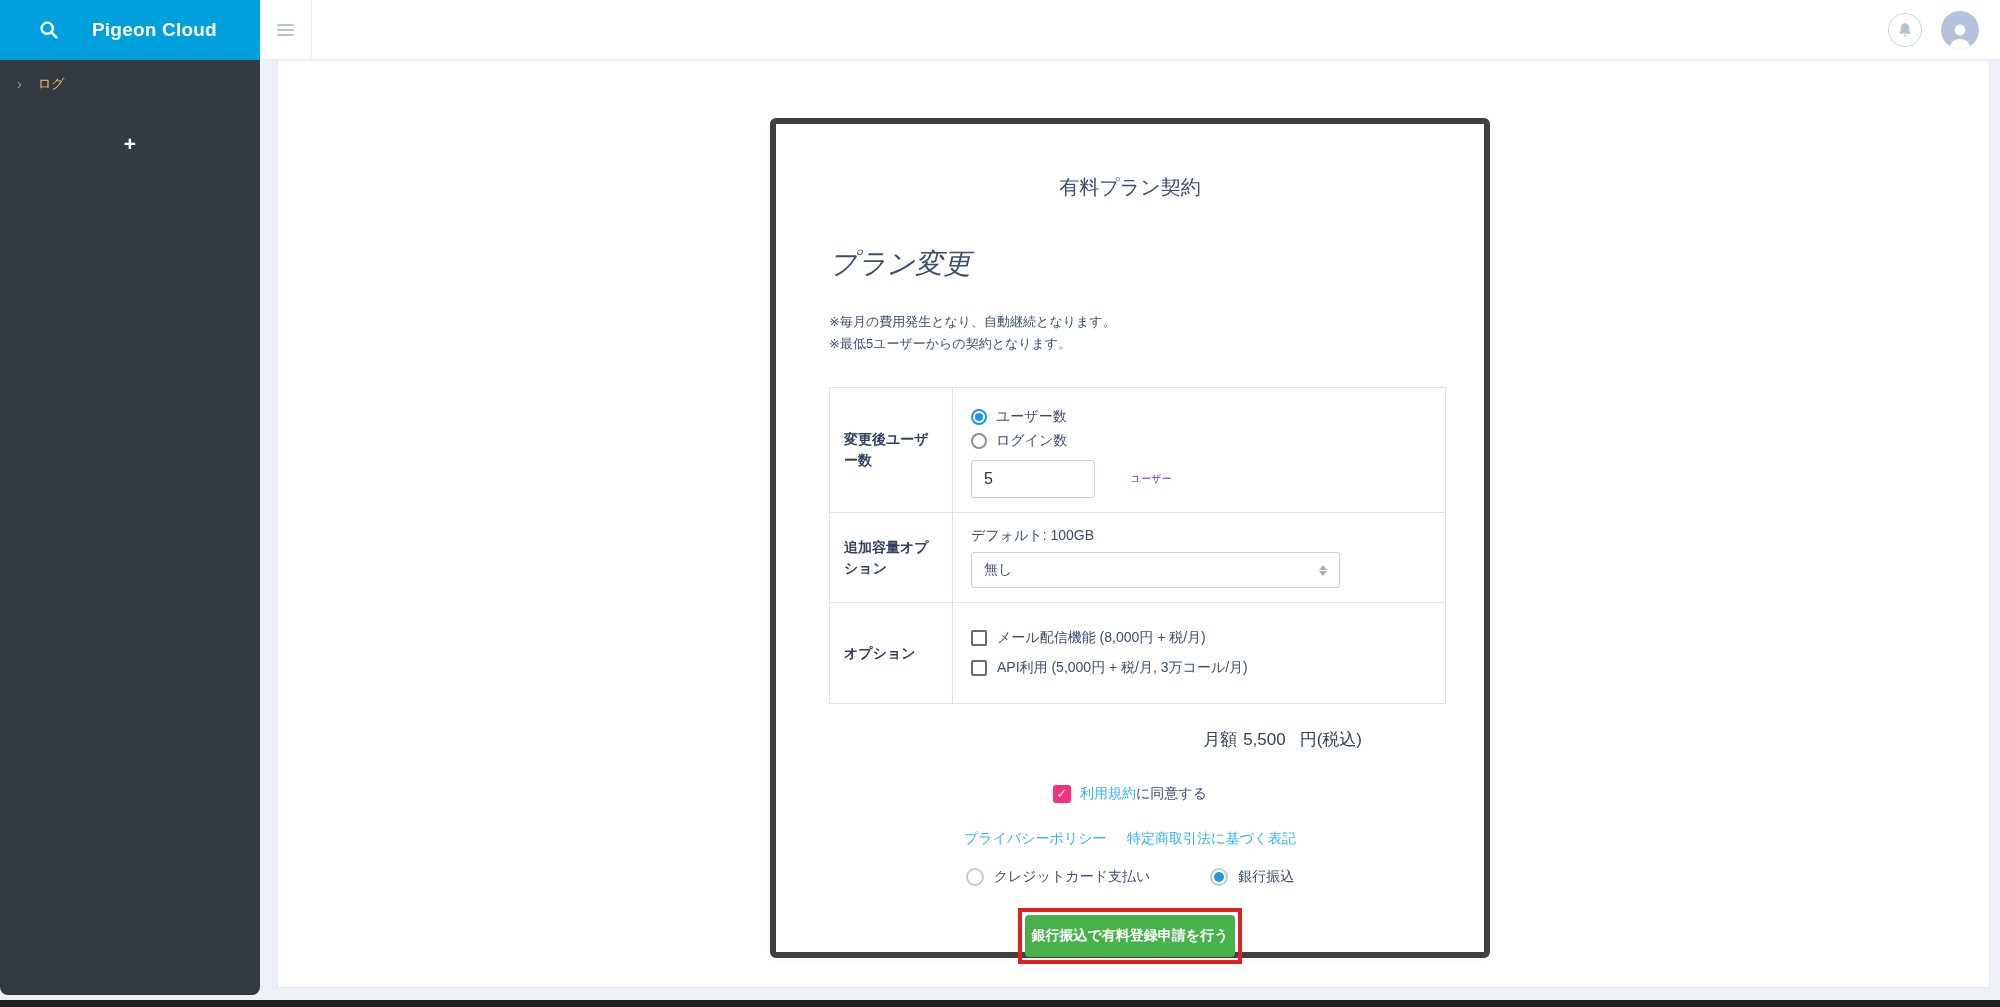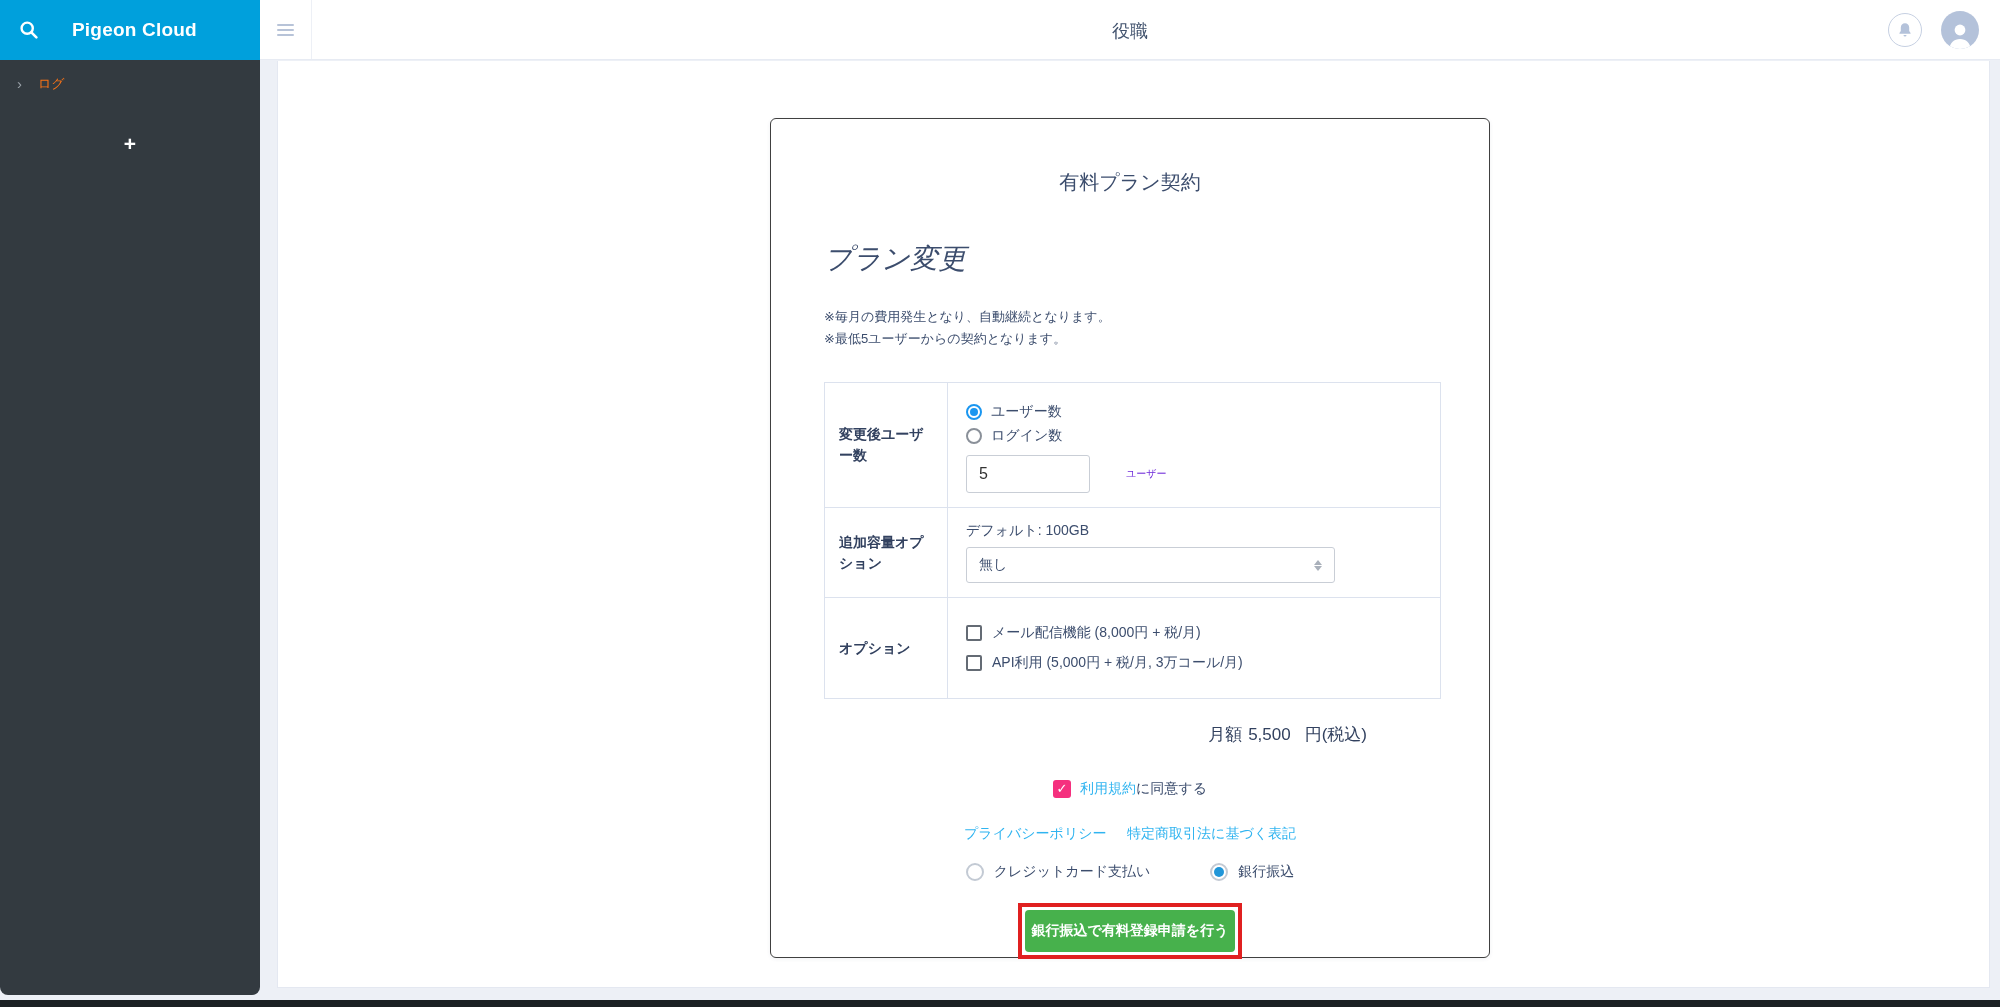--- a/index.html
+++ b/index.html
@@ -1,47 +1,47 @@
 <!DOCTYPE html>
 <html><head>
 <meta charset="utf-8">
 <style>
   * { margin:0; padding:0; box-sizing:border-box; }
   body { font-family:"Liberation Sans","DejaVu Sans",sans-serif; }
   .page { position:relative; width:2000px; height:1007px; background:#edf0f6; overflow:hidden; }
 
   
   .brand { position:absolute; left:0; top:0; width:260px; height:60px; background:#00a0dc;
-           display:flex; align-items:center; cursor:pointer; }
+           display:flex; align-items:center; cursor:pointer;padding-left:20px; }
   .brand .search-btn { width:58px; display:flex; justify-content:center; }
   .brand-name { color:#fff; font-size:19px; font-weight:bold; letter-spacing:.2px; margin-left:14px; }
   .topbar { position:absolute; left:260px; top:0; width:1740px; height:60px; background:#fff;
             border-bottom:1px solid #e7ebf3; }
   .hamburger { position:absolute; left:0; top:0; width:52px; height:59px; border-right:1px solid #edf0f6;
                display:flex; flex-direction:column; justify-content:center; align-items:center; gap:3px; cursor:pointer; background:#fff; border-top:none; border-left:none; border-bottom:none; }
   .hamburger span { display:block; width:17px; height:2px; background:#b7c3d8; border-radius:1px; }
   .page-title { position:absolute; left:0; right:0; top:19px; text-align:center; font-size:18px; color:#42536e; }
   .bell-wrap { position:absolute; left:1628px; top:13px; width:34px; height:34px; border:1px solid #c6d0e2;
                border-radius:50%; display:flex; align-items:center; justify-content:center; cursor:pointer; background:#fff; }
   .avatar { position:absolute; left:1681px; top:11px; width:38px; height:38px; border-radius:50%;
             background:#b4c2da; display:flex; align-items:flex-end; justify-content:center; overflow:hidden; cursor:pointer; }
 
   
   .sidebar { position:absolute; left:0; top:60px; width:260px; height:935px; background:#333a40;
              border-radius:0 0 8px 8px; }
   .side-item { display:flex; align-items:center; padding:15px 0 15px 17px; cursor:pointer; }
   .side-item .chev { color:#9aa1a8; font-size:15px; line-height:12px; margin-right:16px; }
-  .side-item .lbl { color:#f97316; font-size:13px; }
+  .side-item .lbl { color:#fdba74; font-size:13px; }
   .side-add { margin-top:24px; text-align:center; color:#fff; font-size:21px; font-weight:bold; cursor:pointer; }
 
   
   .main-panel { position:absolute; left:277px; top:61px; width:1713px; height:927px; background:#fff;
                 border:1px solid #e4e8f1; border-top:none; }
   .card { position:absolute; left:770px; top:118px; width:720px; height:840px; background:#fff;
-          border:1px solid #404040; border-radius:6px; box-shadow:0 1px 4px rgba(40,60,100,.07); }
+          border:6px solid #404040; border-radius:6px; box-shadow:0 1px 4px rgba(40,60,100,.07); }
   .card-title { margin-top:50px; text-align:center; font-size:20px; color:#3c4d6d; }
   .card-heading { margin:44px 50px 0 53px; font-size:28px; color:#3c4d6d;font-style:italic; }
   .notes { margin:28px 53px 9px; font-size:13px; line-height:22px; color:#3c4d6d; }
 
   table.plan { margin:32px 50px 0 53px; width:617px; border-collapse:collapse; }
   table.plan td { border:1px solid #dce2ee; vertical-align:middle; }
   td.rowlabel { width:123px; padding:10px 14px; font-size:14px; font-weight:bold; color:#32415f; line-height:21px; }
   td.rowcontent { padding:14px 18px; }
   .radio-line { display:flex; align-items:center; margin:6px 0; cursor:pointer; }
   .radio { width:16px; height:16px; border-radius:50%; border:2px solid #8a9099; margin-right:9px;
@@ -109,21 +109,20 @@
     </span>
     <span class="brand-name">Pigeon Cloud</span>
   </div>
 
   <div class="topbar">
     <button class="hamburger">
       <span></span>
         <span></span>
         <span></span>
     </button>
-    <div class="page-title">役職</div>
     <div class="bell-wrap">
       <svg width="18" height="18" viewBox="0 0 24 24" fill="#b4c2da">
         <path d="M12 3c-3.3 0-5.6 2.4-5.6 5.8v4.4L4.6 16v1h14.8v-1l-1.8-2.8V8.8C17.6 5.4 15.3 3 12 3z"></path>
         <path d="M10 18.6a2 2 0 0 0 4 0z"></path>
       </svg>
     </div>
     <div class="avatar">
       <svg width="30" height="28" viewBox="0 0 30 28" fill="#ffffff">
         <circle cx="15" cy="9" r="5.4"></circle>
         <path d="M4.5 28c0-6 4.7-10 10.5-10s10.5 4 10.5 10z"></path>

